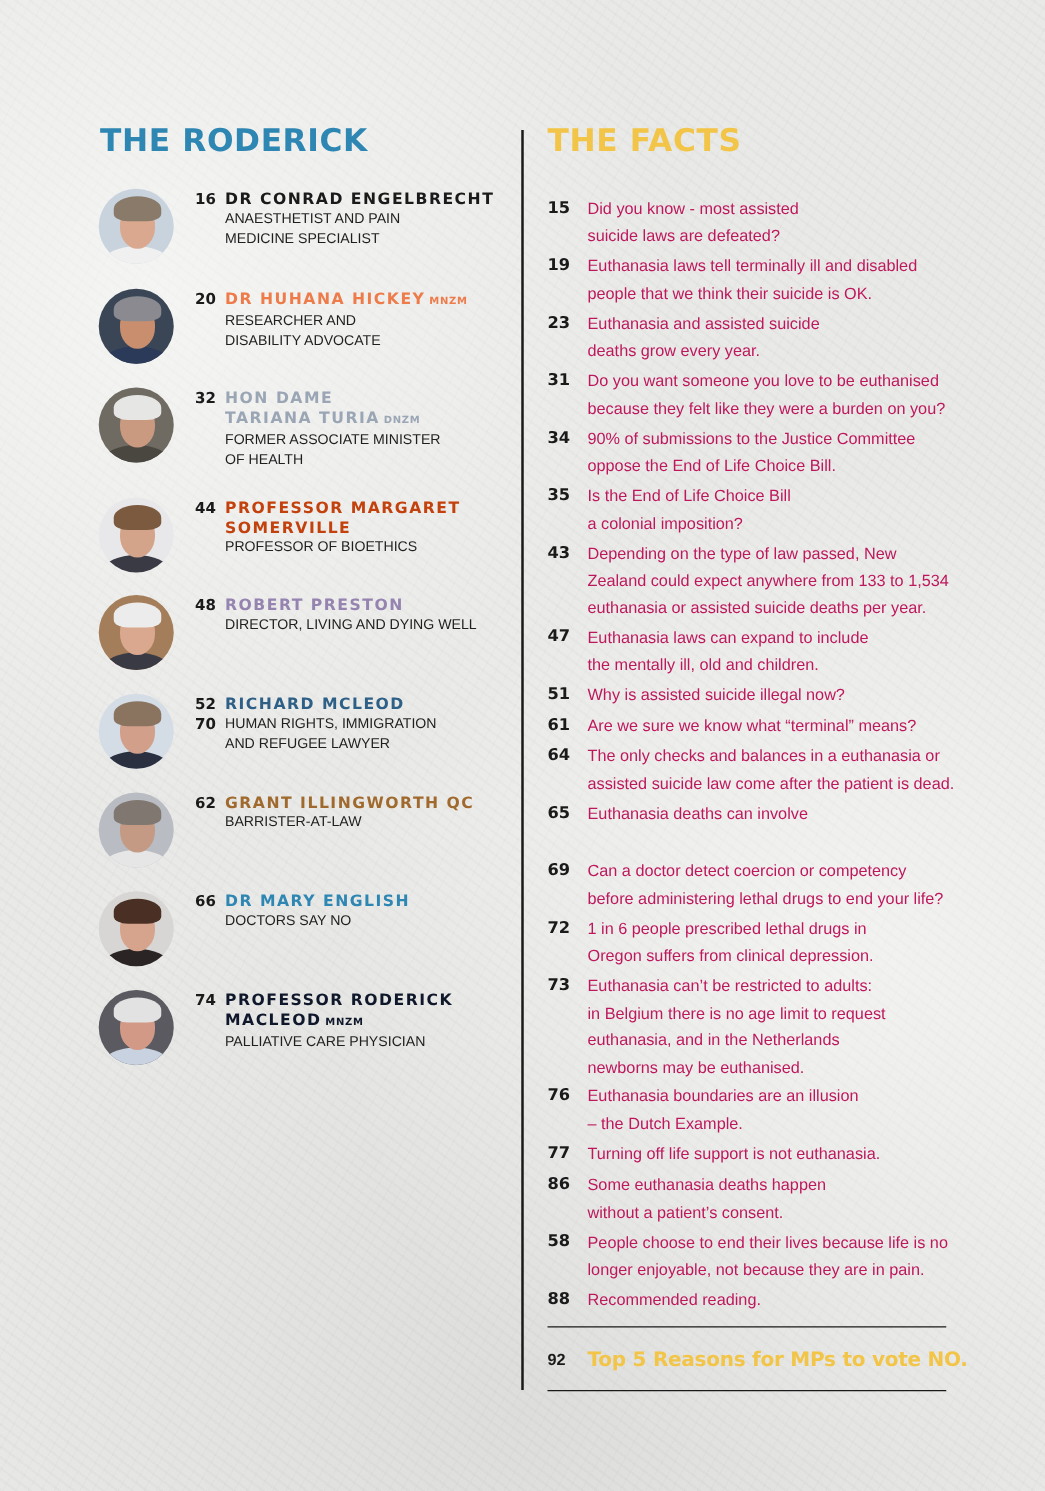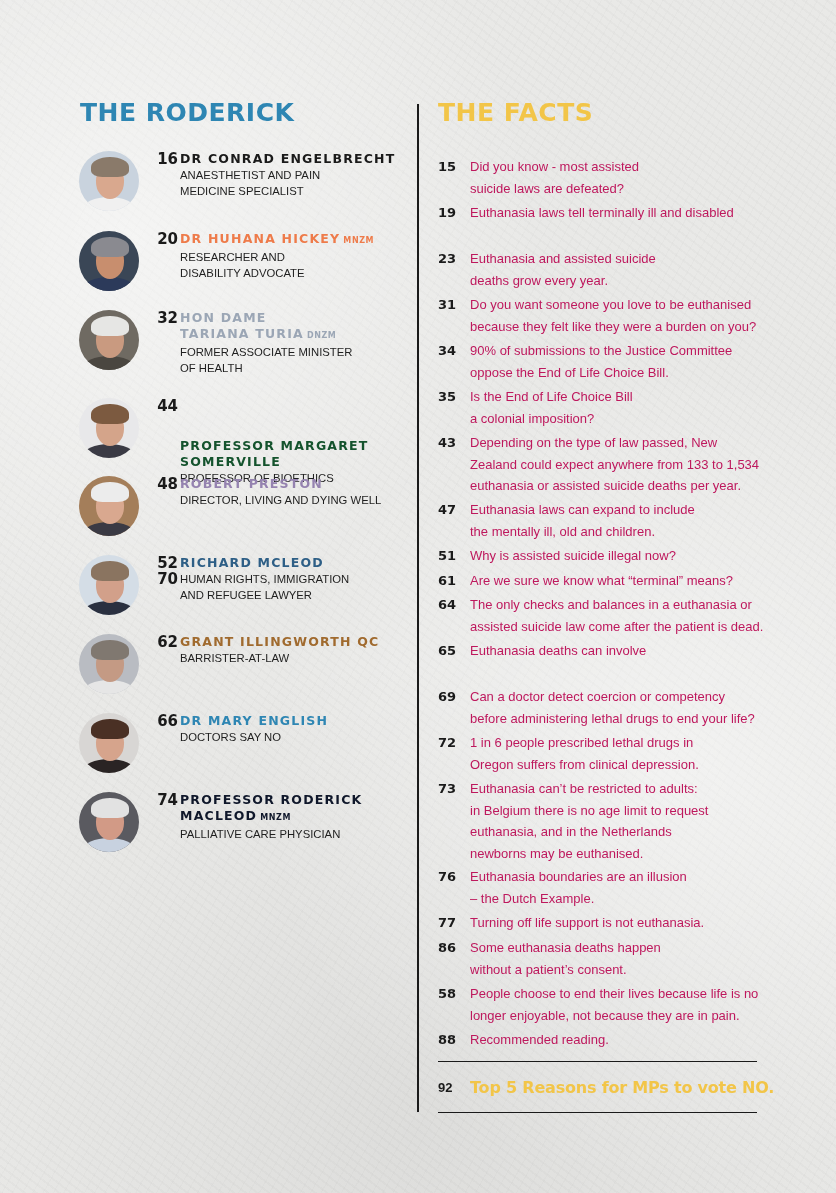--- a/index.html
+++ b/index.html
@@ -67,24 +67,24 @@
     position: absolute;
     left: 4px; top: 46px;
     width: 52px; height: 24px;
     border-radius: 50% 50% 0 0;
   }
   .expert-page {
     position: absolute;
     left: 77px;
     top: 0;
     width: 22px;
-    text-align: right;
-    font-family: "DejaVu Sans", sans-serif;
-    font-weight: bold;
-    font-size: 15px;
+    text-align: left;
+    font-family: "DejaVu Sans", sans-serif;
+    font-weight: bold;
+    font-size: 12px;
     line-height: 16px;
   }
   .expert-page.second { top: 16px; }
   .expert-text {
     position: absolute;
     left: 101px;
     top: 0;
     width: 240px;
   }
   .expert-name {
@@ -210,21 +210,21 @@
       </div>
     </div>
     <div class="expert" style="top: 398px;">
       <div class="avatar" style="background: rgb(232, 232, 234);">
         <div class="body" style="background: rgb(58, 58, 68);"></div>
         <div class="face" style="background: rgb(212, 164, 138);"></div>
         <div class="hair" style="background: rgb(124, 90, 64);"></div>
       </div>
       <span class="expert-page">44</span>
       <div class="expert-text">
-        <div class="expert-name" style="color: #14532d; margin-top: 40px;"><span>PROFESSOR MARGARET</span><br><span>SOMERVILLE</span></div>
+        <div class="expert-name" style="color: #c2410c;"><span>PROFESSOR MARGARET</span><br><span>SOMERVILLE</span></div>
         <div class="expert-role">PROFESSOR OF BIOETHICS</div>
       </div>
     </div>
     <div class="expert" style="top: 476px;">
       <div class="avatar" style="background: rgb(164, 126, 90);">
         <div class="body" style="background: rgb(58, 58, 68);"></div>
         <div class="face" style="background: rgb(217, 168, 143);"></div>
         <div class="hair" style="background: rgb(236, 236, 236);"></div>
       </div>
       <span class="expert-page">48</span>
@@ -284,21 +284,21 @@
       </div>
     </div>
   </div>
 <div id="facts-list">
     <div class="fact" style="top: 156px;">
       <span class="fact-page">15</span>
       <div class="fact-text"><div>Did you know - most assisted</div><div>suicide laws are defeated?</div></div>
     </div>
     <div class="fact" style="top: 202px;">
       <span class="fact-page">19</span>
-      <div class="fact-text"><div>Euthanasia laws tell terminally ill and disabled</div></div>
+      <div class="fact-text"><div>Euthanasia laws tell terminally ill and disabled</div><div>people that we think their suicide is OK.</div></div>
     </div>
     <div class="fact" style="top: 248px;">
       <span class="fact-page">23</span>
       <div class="fact-text"><div>Euthanasia and assisted suicide</div><div>deaths grow every year.</div></div>
     </div>
     <div class="fact" style="top: 294px;">
       <span class="fact-page">31</span>
       <div class="fact-text"><div>Do you want someone you love to be euthanised</div><div>because they felt like they were a burden on you?</div></div>
     </div>
     <div class="fact" style="top: 340px;">

